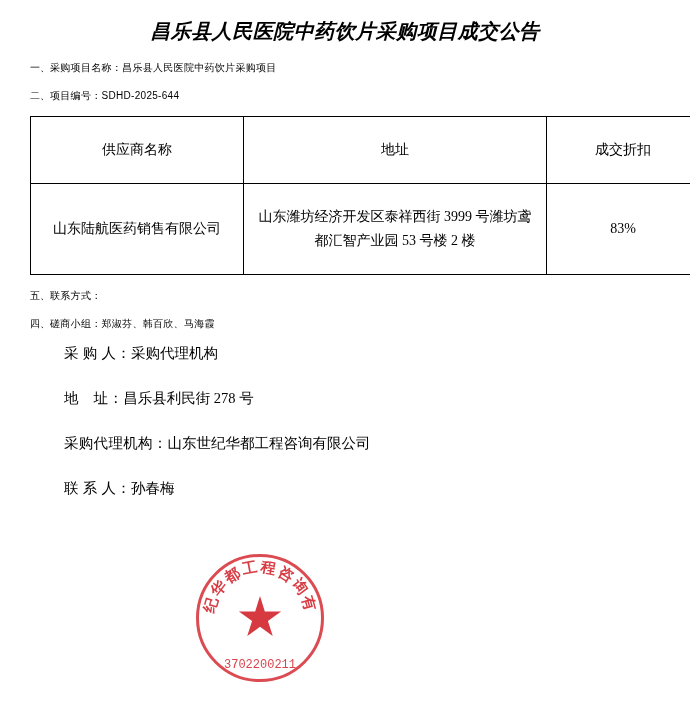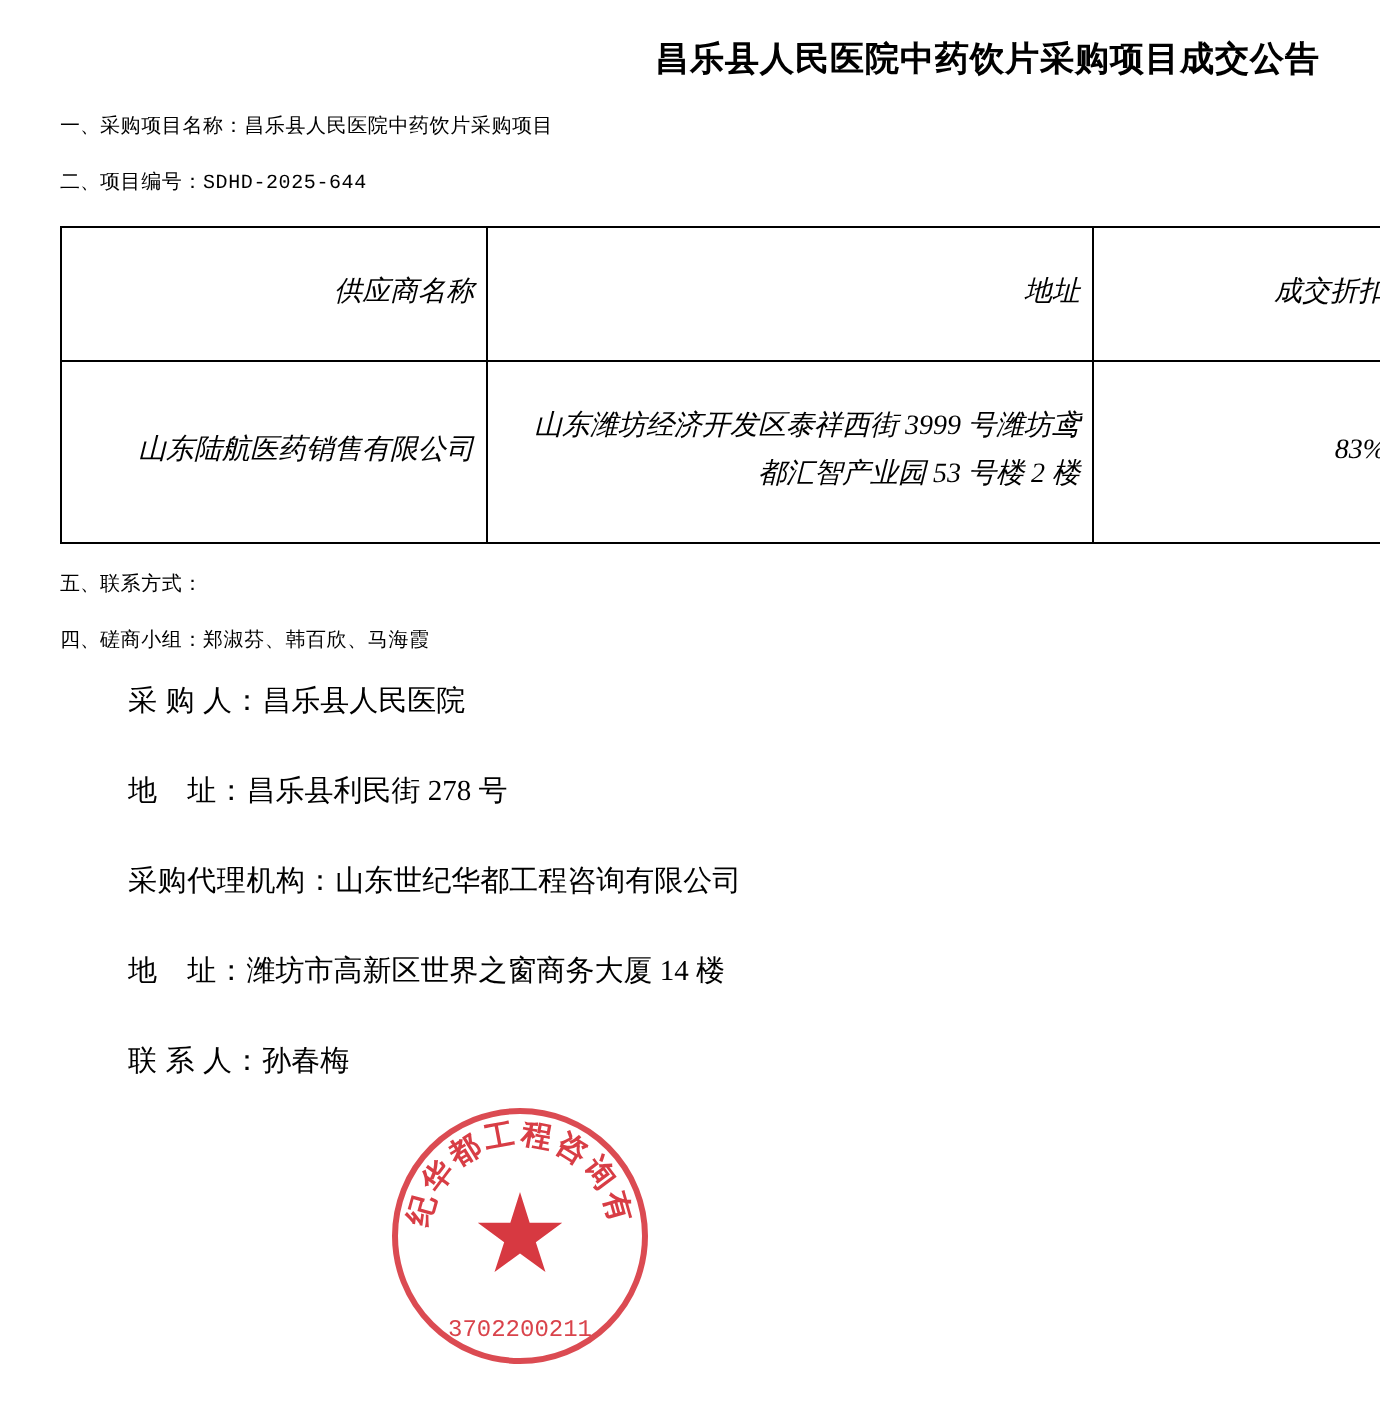--- a/index.html
+++ b/index.html
@@ -16,27 +16,28 @@
     overflow: hidden;
   }
   .page {
     position: relative;
     width: 690px;
     height: 714px;
     box-sizing: border-box;
     padding: 0 30px;
   }
   .doc-title {
-    text-align: right;
-    font-size: 17px;
+    text-align: center;
+    font-size: 20px;
     font-weight: bold;
     letter-spacing: 0.5px;
     margin-top: 18px;
     margin-bottom: 16px;
     font-family: "Liberation Sans", "DejaVu Sans", sans-serif;
+    font-style: italic;
   }
   .line {
     font-size: 10px;
     line-height: 1.45;
     margin: 0 0 13px 0;
     white-space: nowrap;
   }
   .line .num {
     display: inline-block;
     min-width: 18px;
@@ -48,27 +49,26 @@
     letter-spacing: 0.3px;
   }
   table.award {
     border-collapse: collapse;
     width: 630px;
     margin: 6px 0 14px 0;
     table-layout: fixed;
   }
   table.award td, table.award th {
     border: 1px solid #000000;
-    text-align: right;
+    text-align: center;
     vertical-align: middle;
     font-size: 14px;
     font-weight: normal;
     padding: 10px 6px;
     line-height: 1.7;
-    font-style: italic;
   }
   table.award thead td {
     height: 46px;
   }
   table.award tbody td {
     height: 70px;
   }
   .col-a { width: 200px; }
   .col-b { width: 290px; }
   .col-c { width: 140px; }
@@ -81,21 +81,21 @@
   .contact-row {
     font-size: 14.5px;
     margin: 0 0 26px 0;
     padding-left: 34px;
     white-space: nowrap;
   }
   .contact-row .k {
     letter-spacing: 0.3px;
   }
   .mono {
-    font-family: Liberation Mono, monospace;
+    font-family: Liberation Sans, sans-serif;
   }
   
   .seal {
     position: absolute;
     left: 196px;
     top: 536px;
     width: 128px;
     height: 128px;
     pointer-events: none;
   }
@@ -180,30 +180,27 @@
   <p class="line">
     <span class="num">五、</span><span class="lbl">联系方式：</span>
   </p>
 
   <p class="line">
     <span class="num">四、</span><span class="lbl">磋商小组：</span><span class="val">郑淑芬、韩百欣、马海霞</span>
   </p>
 
   <div class="contact-block">
     <p class="contact-row">
-      <span class="k">采 购 人：</span><span class="v">昌乐县人民医院</span>
+      <span class="k">采 购 人：</span><span class="v">采购代理机构</span>
     </p>
     <p class="contact-row">
       <span class="k">地　址：</span><span class="v">昌乐县利民街 278 号</span>
     </p>
     <p class="contact-row">
       <span class="k">采购代理机构：</span><span class="v">山东世纪华都工程咨询有限公司</span>
-    </p>
-    <p class="contact-row">
-      <span class="k">地　址：</span><span class="v">潍坊市高新区世界之窗商务大厦 14 楼</span>
     </p>
     <p class="contact-row">
       <span class="k">联 系 人：</span><span class="v">孙春梅</span>
     </p>
 
   </div>
 
   <div class="seal">
     <div class="ring"></div>
     <svg viewBox="0 0 128 128">

